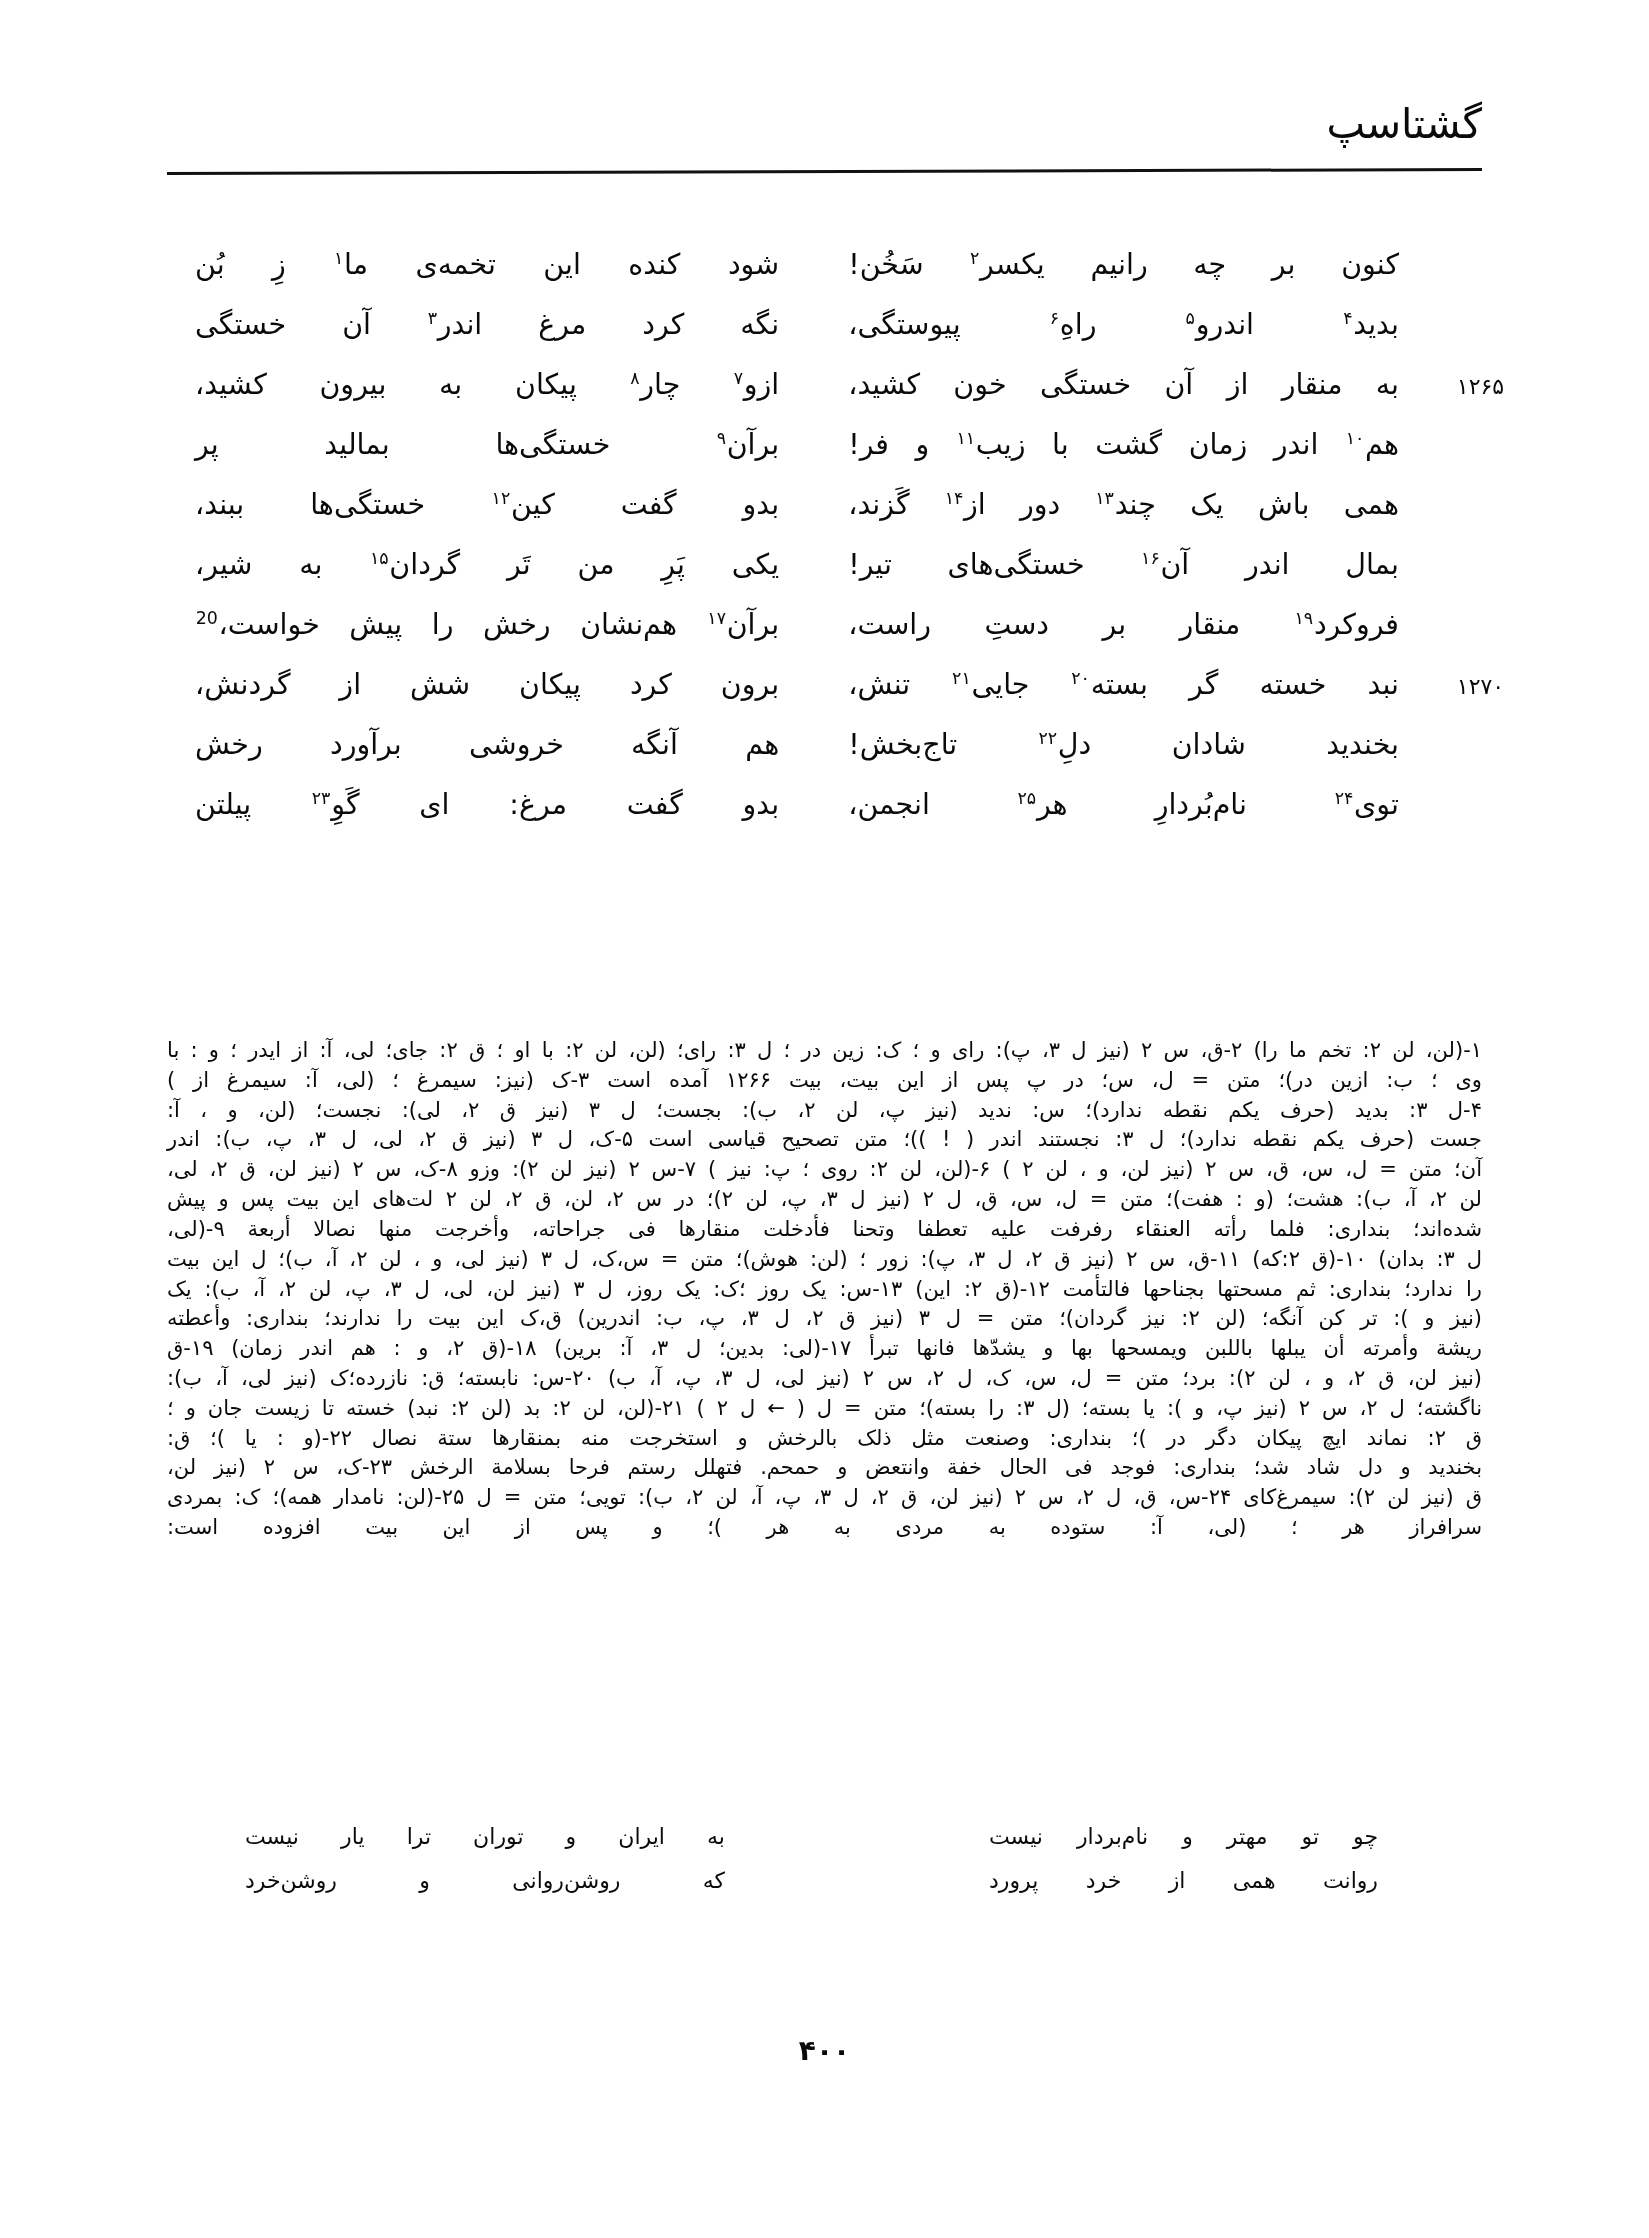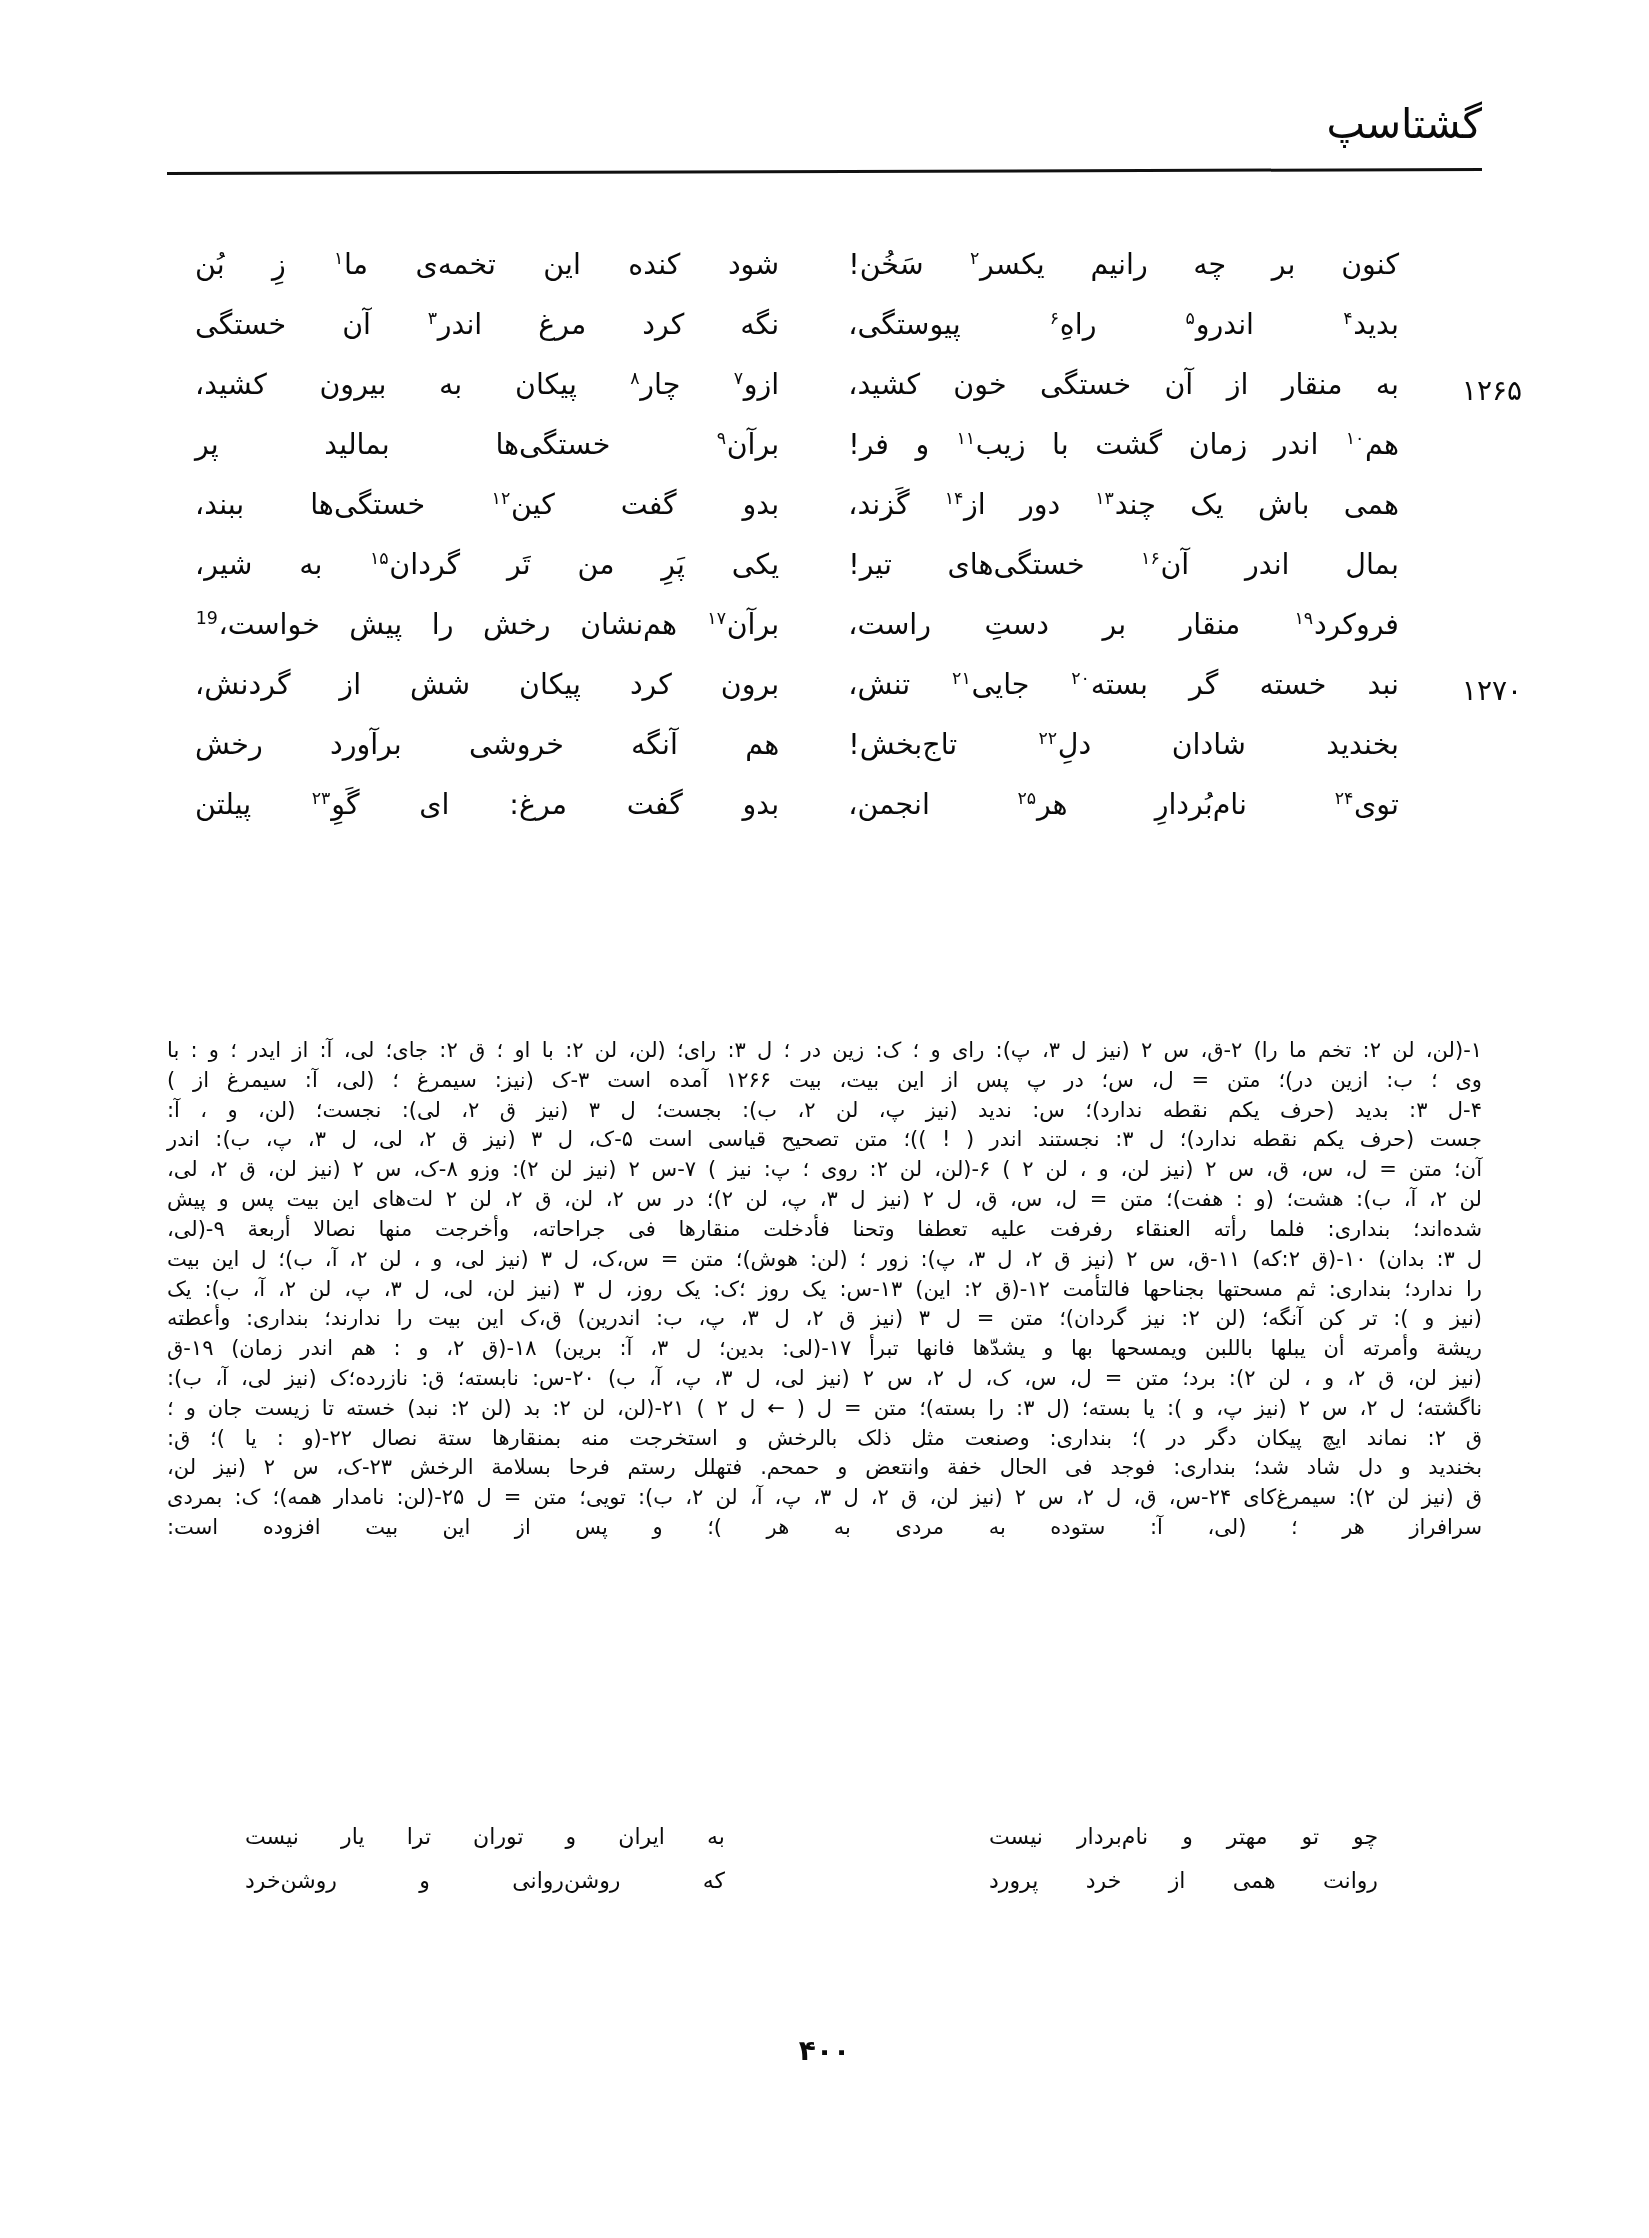--- a/index.html
+++ b/index.html
@@ -62,22 +62,22 @@
     height: 60px;
     display: flex;
     flex-direction: row;
     align-items: flex-start;
   }
   .bayt-num {
     position: absolute;
     right: -40px;
     top: 4.2px;
     width: 83px;
-    text-align: right;
-    font-size: 28px;
+    text-align: center;
+    font-size: 22px;
     letter-spacing: 0.7px;
   }
   .hemistich {
     font-size: 28.5px;
     line-height: 1.05;
     white-space: nowrap;
     position: relative;
   }
   .hemistich.right {
     width: 612px;
@@ -210,21 +210,21 @@
 
     <div class="verse-row">
       <div class="bayt-num"></div>
       <div class="hemistich left"><span>بمال اندر آن</span><sup class="fn">۱۶</sup><span> خستگی‌های تیر!</span></div>
       <div class="hemistich right"><span>یکی پَرِ من تَر گردان</span><sup class="fn">۱۵</sup><span> به شیر،</span></div>
     </div>
 
     <div class="verse-row">
       <div class="bayt-num"></div>
       <div class="hemistich left"><span>فروکرد</span><sup class="fn">۱۹</sup><span> منقار بر دستِ راست،</span></div>
-      <div class="hemistich right"><span>برآن</span><sup class="fn">۱۷</sup><span> هم‌نشان رخش را پیش خواست،</span><sup class="fn">19</sup></div>
+      <div class="hemistich right"><span>برآن</span><sup class="fn">۱۷</sup><span> هم‌نشان رخش را پیش خواست،</span><sup class="fn">20</sup></div>
     </div>
 
     <div class="verse-row">
       <div class="bayt-num">۱۲۷۰</div>
       <div class="hemistich left"><span>نبد خسته گر بسته</span><sup class="fn">۲۰</sup><span> جایی</span><sup class="fn">۲۱</sup><span> تنش،</span></div>
       <div class="hemistich right"><span>برون کرد پیکان شش از گردنش،</span></div>
     </div>
 
     <div class="verse-row">
       <div class="bayt-num"></div>

